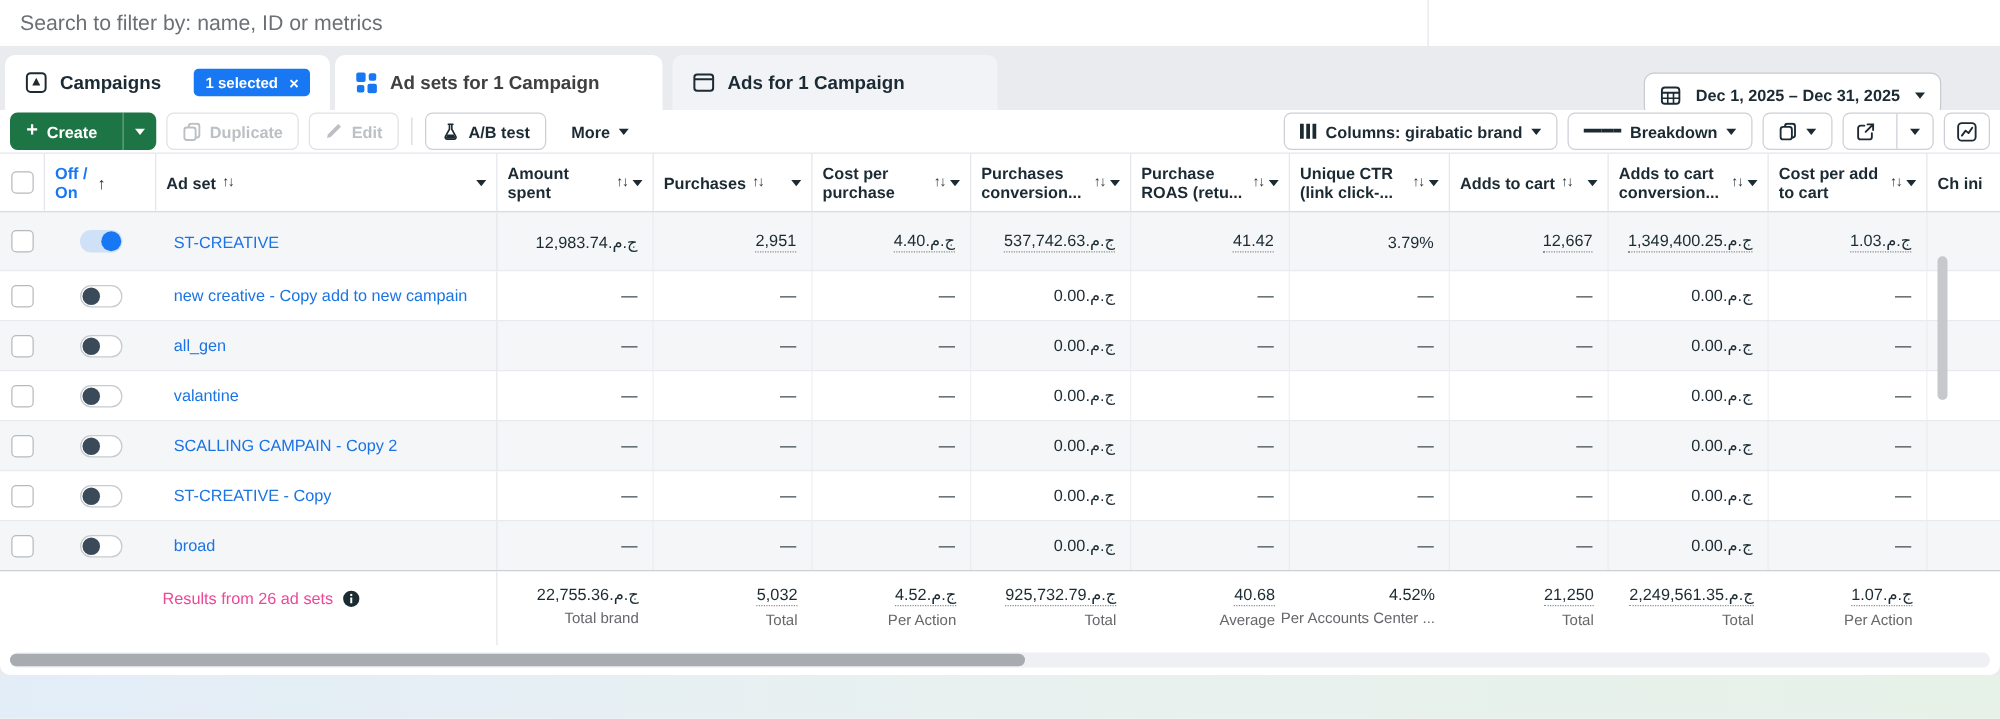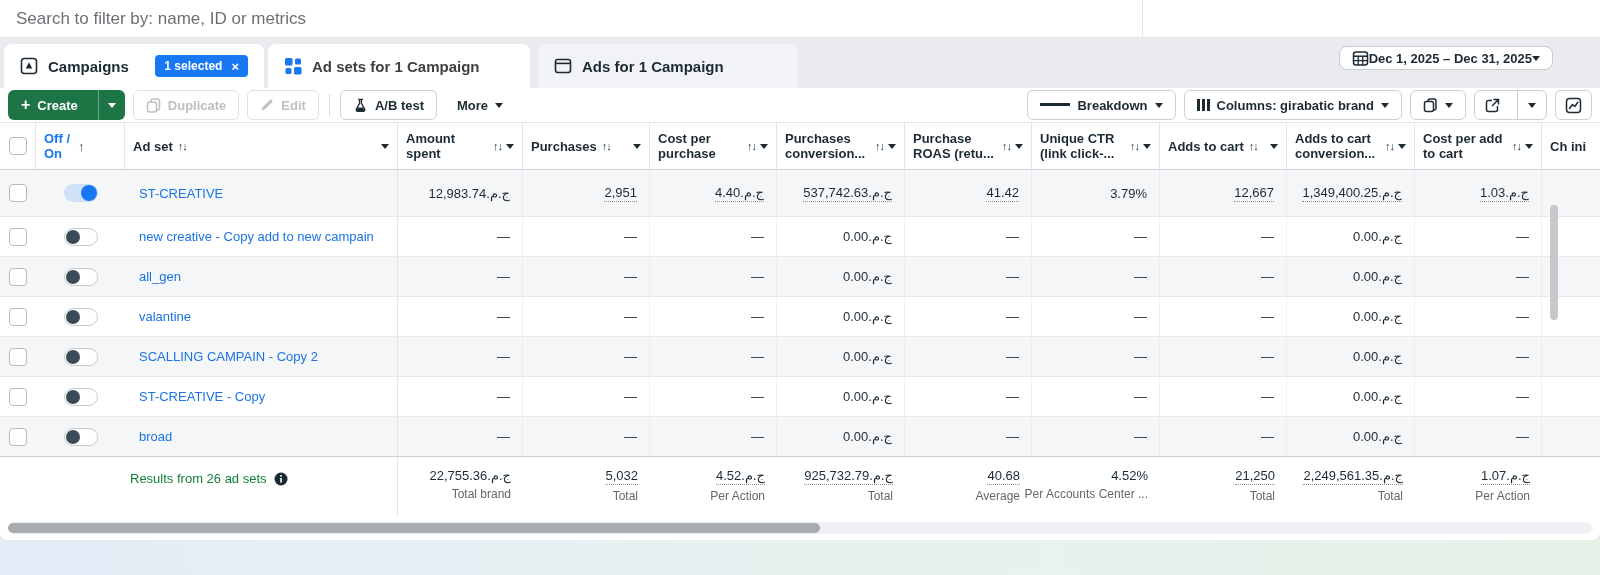--- a/index.html
+++ b/index.html
@@ -15,21 +15,21 @@
   
   .tabrow { height:50px; background:#e9ebee; display:flex; align-items:flex-end; padding-left:4px; position:relative; }
   .tab { height:44px; border-radius:8px 8px 0 0; display:flex; align-items:center; padding:0 16px; gap:10px; font-size:15px; font-weight:bold; color:#1c2b33; cursor:pointer; }
   .tab-campaigns { width:260px; background:#fff; justify-content:space-between;text-align:center; }
   .tab-adsets { width:262px; background:#fff; color:#404040; margin-left:4px; }
   .tab-ads { width:260px; background:#f2f3f6; margin-left:8px; }
   .tab-left { display:flex; align-items:center; gap:10px; }
   .badge { background:#1877f2; color:#fff; font-size:12px; font-weight:bold; border-radius:4px; padding:4px 9px; display:flex; align-items:center; gap:9px; }
   .badge .x { font-size:13px; line-height:1; cursor:pointer; }
 
-  .datebtn { position:absolute; right:47px; top:8px; height:24px; background:#fff; border:1px solid #c6ccd2; border-radius:8px; display:flex; align-items:center; gap:0; padding:0 12px; font-size:13px; font-weight:bold; color:#1c2b33; cursor:pointer; }
+  .datebtn { position:absolute; right:47px; top:20px; height:36px; background:#fff; border:1px solid #c6ccd2; border-radius:8px; display:flex; align-items:center; gap:12px; padding:0 12px; font-size:13px; font-weight:bold; color:#1c2b33; cursor:pointer; }
 
   
   .content { position:absolute; top:88px; left:0; width:1600px; height:452px; background:#fff; border-radius:0 0 8px 8px; }
 
   
   .toolbar { height:34px; display:flex; align-items:center; padding:0 8px; gap:8px; }
   .btn { height:30px; border:1px solid #ccd0d5; border-radius:6px; background:#fff; display:flex; align-items:center; gap:7px; padding:0 12px; font-size:13px; font-weight:bold; color:#1c2b33; cursor:pointer; white-space:nowrap; }
   .btn.disabled { color:#bcc0c4; border-color:#dfe1e5; cursor:default; }
   .btn.plain { border:none; background:transparent; }
   .create { background:#1d7444; border:none; color:#fff; padding:0; overflow:hidden; }
@@ -72,21 +72,21 @@
   .adset-link { color:#1b74e4; font-size:13px; cursor:pointer; white-space:nowrap; }
   .lnk { border-bottom:1px dotted #8d9196; padding-bottom:1px; cursor:pointer; }
   .toggle { width:34px; height:18px; border-radius:9px; position:relative; display:inline-block; cursor:pointer; }
   .toggle.on { background:#cfe1f7; }
   .toggle.on .knob { position:absolute; right:1px; top:1px; width:16px; height:16px; border-radius:50%; background:#1877f2; }
   .toggle.off { background:#fff; border:1px solid #c6cbd0; }
   .toggle.off .knob { position:absolute; left:1px; top:1px; width:14px; height:14px; border-radius:50%; background:#3a4a58; }
 
   
   .tfoot { height:60px; border-top:1px solid #ccd0d5; background:#fff; }
-  .fresults { grid-column:1 / 4; display:flex; align-items:flex-start; padding:14px 0 0 130px; gap:7px; font-size:13px; color:#15803d; border-right:1px solid #e4e6eb; }
+  .fresults { grid-column:1 / 4; display:flex; align-items:flex-start; padding:14px 0 0 130px; gap:7px; font-size:13px; color:#ec4899; border-right:1px solid #e4e6eb; }
   .fnum { display:flex; flex-direction:column; align-items:flex-end; padding:11px 12px 0 0; }
   .fval { font-size:13px; color:#1c2b33; }
   .flab { font-size:12px; color:#65676b; margin-top:4px; white-space:nowrap; }
 
   
   .hscroll { height:24px; display:flex; align-items:center; padding:0 8px; }
   .hs-track { width:100%; height:12px; background:#eef0f3; border-radius:7px; position:relative; }
   .hs-thumb { position:absolute; left:0; top:1px; width:812px; height:10px; background:#a8abb0; border-radius:6px; cursor:grab; }
   .vs-thumb { position:absolute; left:1550px; top:205px; width:8px; height:115px; background:#c6c8cc; border-radius:4px; cursor:grab; }
 
@@ -196,35 +196,35 @@
         </span>
         <span>A/B test</span>
       </div>
       <div class="btn plain">
         <span>More</span>
         <span class="caret"></span>
       </div>
 
       <div class="right-tools">
         <div class="btn">
+          <span class="cols-icon icon">
+              <span></span>
+              <span></span>
+              <span></span>
+            </span>
+          <span>Columns: girabatic brand</span>
+          <span class="caret"></span>
+        </div>
+        <div class="btn">
           <span class="bd-icon icon">
               <span></span>
               <span></span>
               <span></span>
             </span>
           <span>Breakdown</span>
-          <span class="caret"></span>
-        </div>
-        <div class="btn">
-          <span class="cols-icon icon">
-              <span></span>
-              <span></span>
-              <span></span>
-            </span>
-          <span>Columns: girabatic brand</span>
           <span class="caret"></span>
         </div>
         <div class="btn">
           <span class="icon">
             <svg width="15" height="15" viewBox="0 0 15 15">
                 <rect x="1.5" y="3.5" width="9" height="10" rx="2" fill="none" stroke="#1c2b33" stroke-width="1.5"></rect>
                 <path d="M5 3.5V3a2 2 0 0 1 2-2h4a2 2 0 0 1 2 2v7a2 2 0 0 1-2 2h-.5" fill="none" stroke="#1c2b33" stroke-width="1.5"></path>
               </svg>
           </span>
           <span class="caret"></span>

